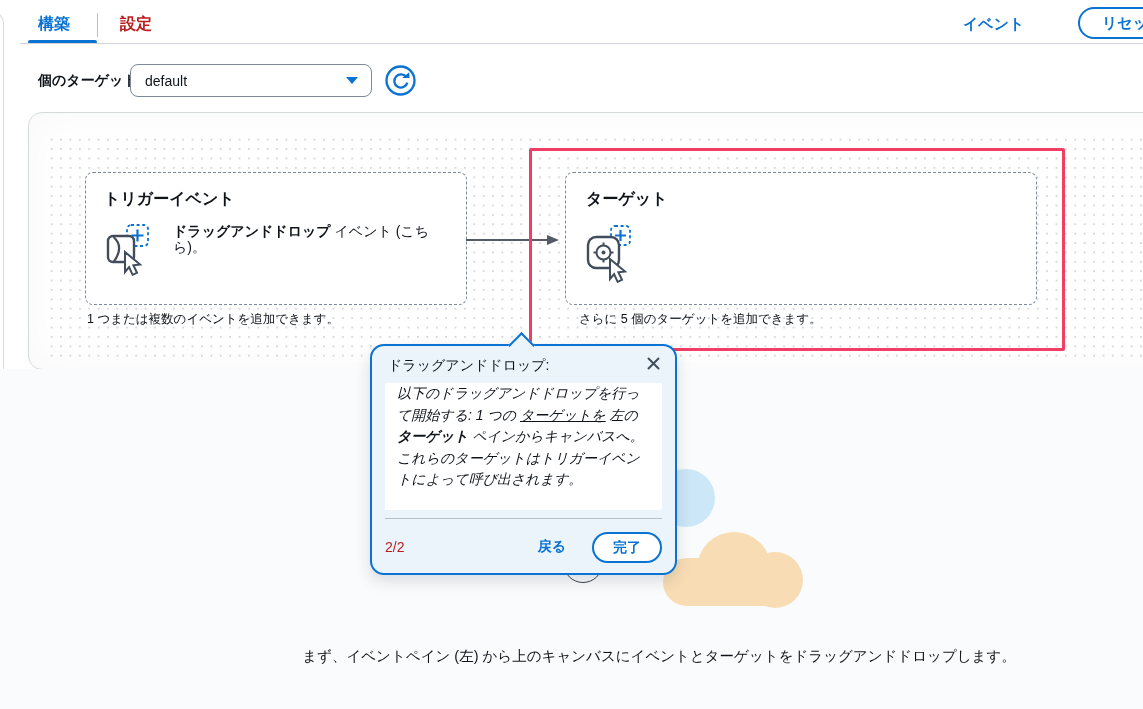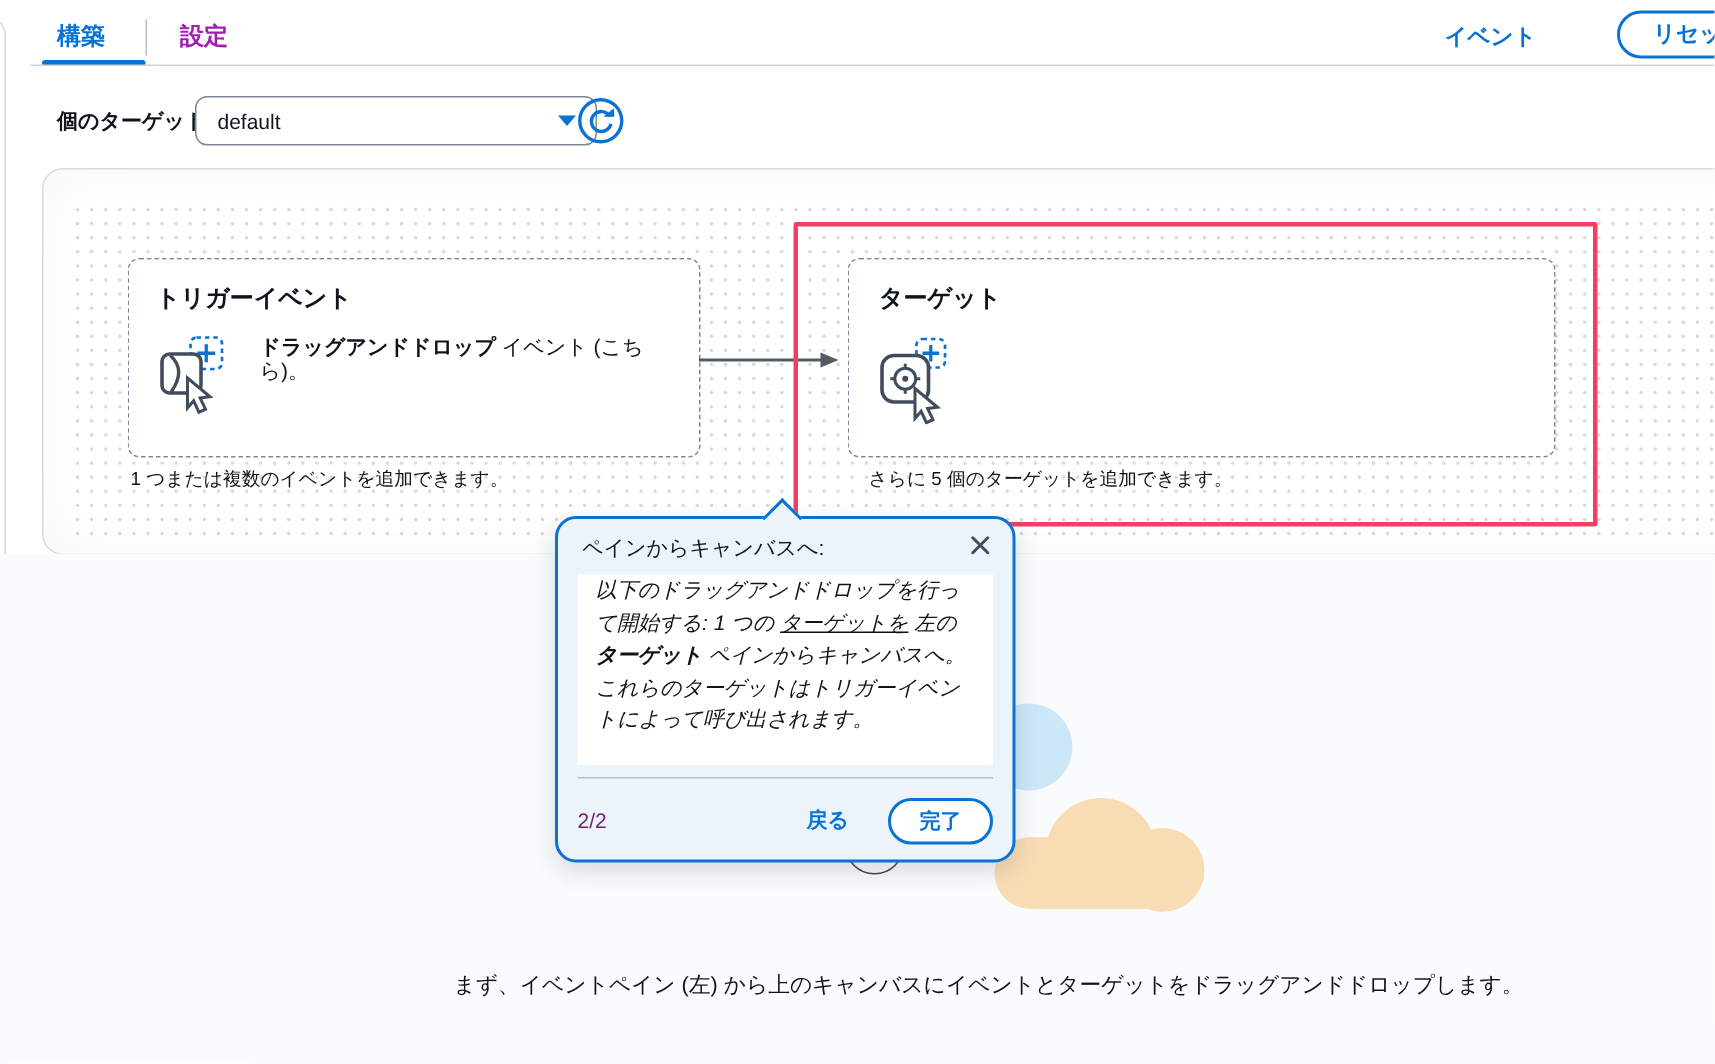--- a/index.html
+++ b/index.html
@@ -10,32 +10,32 @@
 
   
   .left-edge{left:-30px;top:10px;width:33px;height:720px;border:1px solid #d5dbdb;
              border-left:none;border-bottom:none;border-top-right-radius:14px;background:transparent;}
   .resize-handle{left:9px;top:537px;display:flex;gap:3px;cursor:col-resize;}
   .resize-handle i{display:block;width:3px;height:15px;background:#414d5c;border-radius:1px;}
 
   
   .tab{top:14px;font-size:16px;font-weight:bold;cursor:pointer;}
   .tab-build{left:38px;color:#0972d3;}
-  .tab-settings{left:120px;color:#a21caf;}
+  .tab-settings{left:120px;color:#b91c1c;}
   .tab-underline{left:28px;top:40px;width:69px;height:4px;background:#0972d3;border-radius:2px;}
   .tab-divider{left:97px;top:13px;width:1px;height:24px;background:#b6bec9;}
   .header-rule{left:20px;top:43px;width:1123px;height:1px;background:#d1d5db;}
   .cancel-link{left:963px;top:15px;font-size:15px;font-weight:bold;color:#0972d3;cursor:pointer;}
   .reset-button{left:1078px;top:7px;height:32px;line-height:28px;padding:0 22px;border:2px solid #0972d3;
                 border-radius:17px;color:#0972d3;font-size:15px;font-weight:bold;background:#fff;
                 white-space:nowrap;cursor:pointer;box-sizing:border-box;}
 
   
   .eventbus-label{left:38px;top:72px;font-size:14px;font-weight:bold;}
-  .eventbus-select{left:130px;top:64px;width:268px;height:33px;border:1px solid #7d8998;border-radius:8px;
+  .eventbus-select{left:130px;top:64px;width:242px;height:33px;border:1px solid #7d8998;border-radius:8px;
                    background:#fff;box-sizing:border-box;display:flex;align-items:center;cursor:pointer;}
   .eventbus-select .val{margin-left:14px;font-size:14px;color:#0f141a;}
   .caret-down{margin-left:auto;margin-right:13px;width:0;height:0;border-left:6px solid transparent;
               border-right:6px solid transparent;border-top:7px solid #0972d3;}
   .refresh-btn{left:384px;top:64px;width:33px;height:33px;cursor:pointer;background:transparent;border:none;padding:0;}
 
   
   .canvas{left:28px;top:112px;width:1262px;height:256px;border:1px solid #d5dbdb;border-radius:14px;
           background:#fff;box-shadow:inset 0 0 46px rgba(20,30,50,0.03);}
   .canvas-dots{position:absolute;left:18px;top:22px;right:4px;bottom:8px;
@@ -69,21 +69,21 @@
                  border-left:2px solid #0972d3;border-top:2px solid #0972d3;transform:rotate(45deg);}
   .popover-title{position:absolute;left:16px;top:11px;font-size:14px;color:#0f141a;}
   .popover-close{position:absolute;right:10px;top:7px;width:24px;height:24px;background:transparent;border:none;
                  padding:0;cursor:pointer;display:flex;align-items:center;justify-content:center;}
   .popover-body{position:absolute;left:13px;top:37px;width:277px;height:127px;background:#fff;
                 box-sizing:border-box;padding:0 12px;font-size:14px;line-height:21.5px;font-style:italic;}
   .popover-body .ul{text-decoration:underline;}
   .popover-body .bd{font-weight:bold;}
   .popover-divider{position:absolute;left:13px;top:172px;width:277px;height:1px;background:#b8bfc9;}
   .popover-footer{position:absolute;left:13px;top:181px;width:277px;height:40px;display:flex;align-items:center;}
-  .popover-step{font-size:14px;color:#701a75;}
+  .popover-step{font-size:14px;color:#b91c1c;}
   .back-link{margin-left:auto;font-size:14px;font-weight:bold;color:#0972d3;cursor:pointer;}
   .done-button{margin-left:26px;height:31px;line-height:27px;padding:0 19px;border:2px solid #0972d3;
                border-radius:17px;background:#fff;color:#0972d3;font-size:14px;font-weight:bold;
                cursor:pointer;box-sizing:border-box;}
 
   
   .below-canvas{left:0;top:369px;width:1143px;height:340px;background:#fafbfc;z-index:0;}
   .canvas-hint{left:28px;top:647px;width:1262px;text-align:center;font-size:14.5px;color:#0f141a;z-index:1;}
 </style>
 </head>
@@ -168,21 +168,21 @@
   <div class="abs below-canvas"></div>
 
   <div class="abs illus illus-ring"></div>
   <div class="abs illus illus-circle"></div>
   <div class="abs illus cloud-part cloud-bump-a"></div>
   <div class="abs illus cloud-part cloud-bump-b"></div>
   <div class="abs illus cloud-part cloud-base"></div>
 
   <div class="abs popover">
     <div class="popover-arrow"></div>
-    <div class="popover-title">ペインからキャンバスへ:</div>
+    <div class="popover-title">ドラッグアンドドロップ:</div>
     <button class="popover-close">
       <span>
         <svg width="15" height="15" viewBox="0 0 15 15">
           <path d="M2.5 2.5 L12.5 12.5 M12.5 2.5 L2.5 12.5" stroke="#414d5c" stroke-width="2" stroke-linecap="round"></path>
         </svg>
       </span>
     </button>
     <div class="popover-body">
       <span>以下のドラッグアンドドロップを行って開始する: 1 つの </span><span class="ul">ターゲットを</span><span> 左の </span><span class="bd">ターゲット</span><span> ペインからキャンバスへ。これらのターゲットはトリガーイベントによって呼び出されます。</span>
     </div>

